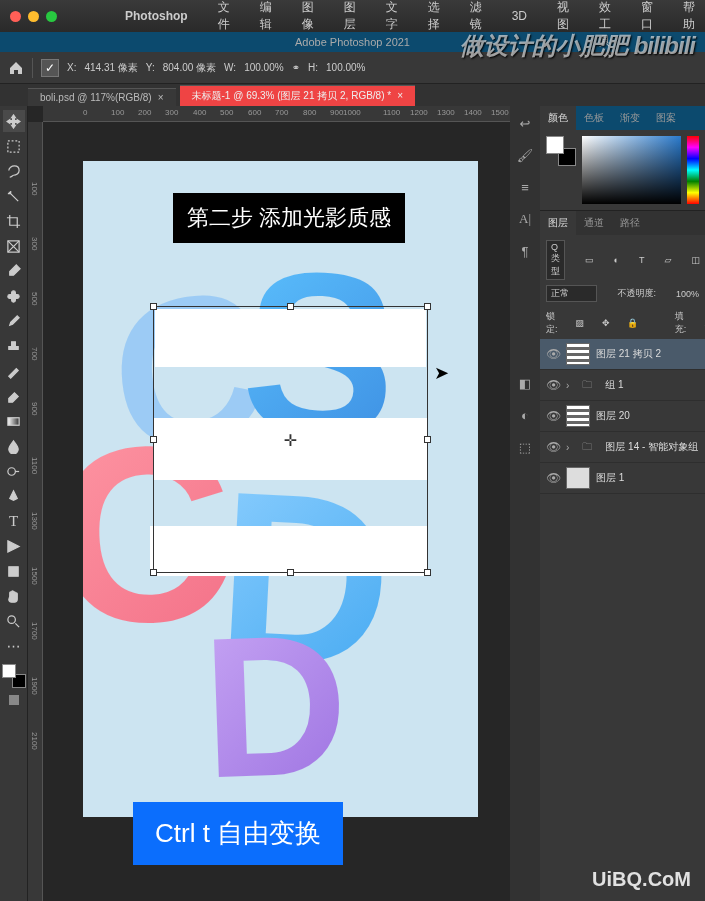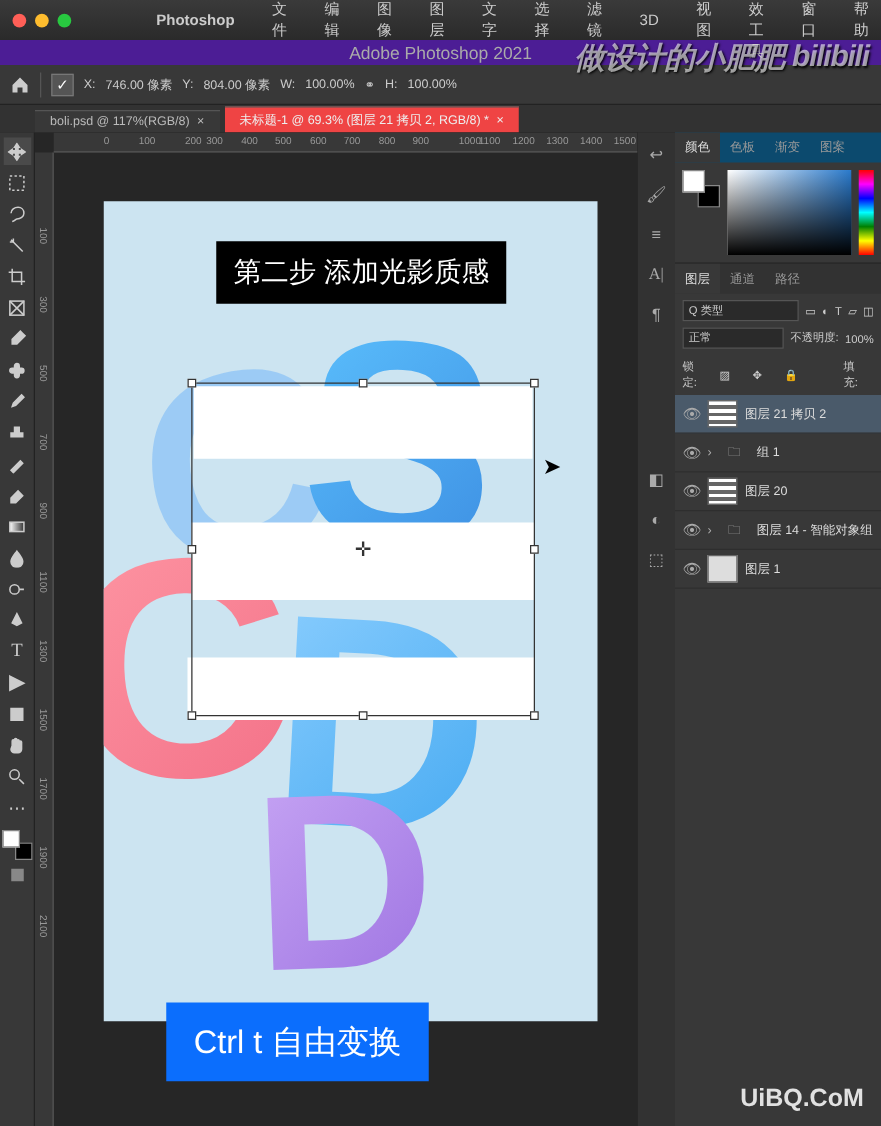--- a/index.html
+++ b/index.html
@@ -3,21 +3,21 @@
 <meta charset="utf-8">
 <style>
 *{margin:0;padding:0;box-sizing:border-box;font-family:"PingFang SC","Microsoft YaHei",sans-serif}
 body{background:#1e1e1e;width:705px;height:901px;overflow:hidden;position:relative}
 .mac-bar{height:22px;background:linear-gradient(#3a3a3a,#2a2a2a);display:flex;align-items:center;padding:16px 10px;color:#ccc;font-size:12px;gap:30px}
 .mac-btns{display:flex;gap:7px;margin-right:8px}
 .mac-btn{width:11px;height:11px;border-radius:50%}
 .close{background:#ff5f57}.min{background:#febc2e}.max{background:#28c840}
 .apple{font-size:15px;color:#ccc}
 .mac-bar span{cursor:default}
-.title-bar{height:20px;background:#4c1d95;color:#aaa;display:flex;align-items:center;justify-content:center;font-size:14px}
+.title-bar{height:20px;background:#0c4a6e;color:#aaa;display:flex;align-items:center;justify-content:center;font-size:11px}
 .options-bar{height:32px;background:#383838;border-bottom:1px solid #222;display:flex;align-items:center;padding:0 8px;color:#ccc;font-size:10px;gap:8px}
 .home-icon{width:16px;height:16px;display:flex;align-items:center;justify-content:center}
 .opt-check{width:18px;height:18px;background:#555;border:1px solid #777;display:flex;align-items:center;justify-content:center;color:#fff;font-size:12px}
 .tabs{height:22px;background:#323232;display:flex;align-items:end;padding:0 28px;gap:4px}
 .tab{padding:3px 12px;font-size:10px;color:#bbb;background:#383838;border-top:1px solid #555;position:relative}
 .tab.active{background:#ef4444;color:#eee}
 .tab .x{margin-left:6px;font-size:10px}
 .main{display:flex;height:844px}
 .tools{width:28px;background:#383838;border-right:1px solid #222;display:flex;flex-direction:column;align-items:center;padding-top:4px;gap:3px}
 .tool{width:22px;height:22px;display:flex;align-items:center;justify-content:center;color:#ccc;font-size:12px;cursor:pointer;position:relative}
@@ -53,21 +53,21 @@
 .color-swatch{position:relative;width:30px;height:30px}
 .color-swatch .fg2{position:absolute;width:18px;height:18px;background:#fff;border:1px solid #888;top:0;left:0;z-index:2}
 .color-swatch .bg2{position:absolute;width:18px;height:18px;background:#000;border:1px solid #888;bottom:0;right:0}
 .picker{flex:1;height:68px;background:linear-gradient(to right,#fff,transparent),linear-gradient(to bottom,transparent,#000),linear-gradient(90deg,#1a4a7a,#2a6aaa);background-blend-mode:normal;position:relative}
 .picker{background:linear-gradient(to bottom,rgba(0,0,0,0),#000),linear-gradient(to right,#fff,#2a7acc)}
 .hue{width:12px;height:68px;background:linear-gradient(red,magenta,blue,cyan,green,yellow,red)}
 .layer-tabs{display:flex;background:#323232;font-size:10px;color:#999}
 .layer-tabs span{padding:5px 8px}
 .layer-tabs span.on{background:#383838;color:#ddd}
 .layer-opts{padding:5px 6px;font-size:9px;color:#ccc;display:flex;flex-direction:column;gap:5px}
-.layer-row{display:flex;align-items:center;gap:5px}
+.layer-row{display:flex;align-items:center;gap:20px}
 .layer-sel{background:#2a2a2a;border:1px solid #555;color:#ccc;padding:1px 4px;font-size:9px;flex:1}
 .lock-row{display:flex;gap:18px;align-items:center;font-size:9px;color:#ccc;padding:3px 6px}
 .layers-list{flex:1;overflow:auto}
 .layer{display:flex;align-items:center;padding:4px 6px;gap:6px;font-size:10px;color:#ddd;border-bottom:1px solid #2e2e2e}
 .layer.sel{background:#4a5a6a}
 .eye{width:14px;color:#aaa;font-size:12px;text-align:center}
 .thumb{width:24px;height:22px;background:#888;border:1px solid #666;flex-shrink:0}
 .thumb.stripes{background:repeating-linear-gradient(#fff 0 3px,#666 3px 6px)}
 .thumb.white{background:#ddd}
 .thumb.folder{background:none;border:none;color:#aaa;display:flex;align-items:center;justify-content:center}
@@ -103,21 +103,21 @@
 
 <div class="options-bar">
   <div class="home-icon">
       <svg viewBox="0 0 16 16">
         <path d="M2 8l6-6 6 6v6h-4v-4h-4v4h-4z" fill="#ccc"></path>
       </svg>
     </div>
   <div style="width:1px;height:20px;background:#555"></div>
   <div class="opt-check">✓</div>
   <span>X:</span>
-  <span>746.00 像素</span>
+  <span>414.31 像素</span>
   <span>Y:</span>
   <span>804.00 像素</span>
   <span>W:</span>
   <span>100.00%</span>
   <span>⚭</span>
   <span>H:</span>
   <span>100.00%</span>
 </div>
 
 <div class="tabs">
@@ -244,29 +244,29 @@
         <div class="fg"></div>
         <div class="bg"></div>
       </div>
     <div class="qm"></div>
   </div>
 
   <div class="canvas-wrap">
     <div class="ruler-h">
       <span style="left:40px">0</span>
         <span style="left:68px">100</span>
-        <span style="left:105px">200</span>
+        <span style="left:95px">200</span>
         <span style="left:122px">300</span>
         <span style="left:150px">400</span>
         <span style="left:177px">500</span>
         <span style="left:205px">600</span>
         <span style="left:232px">700</span>
         <span style="left:260px">800</span>
         <span style="left:287px">900</span>
-        <span style="left:324px">1000</span>
+        <span style="left:300px">1000</span>
         <span style="left:340px">1100</span>
         <span style="left:367px">1200</span>
         <span style="left:394px">1300</span>
         <span style="left:421px">1400</span>
         <span style="left:448px">1500</span>
     </div>
     <div class="ruler-v">
       <span style="top:60px">100</span>
         <span style="top:115px">300</span>
         <span style="top:170px">500</span>

